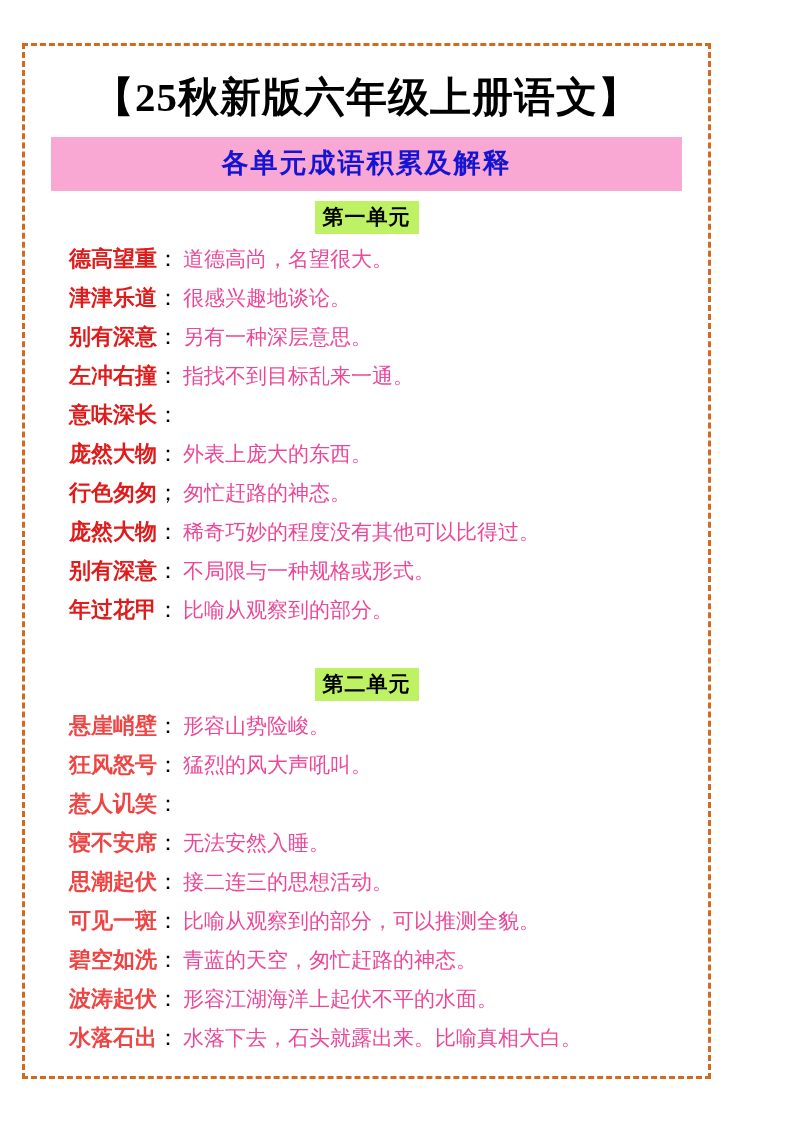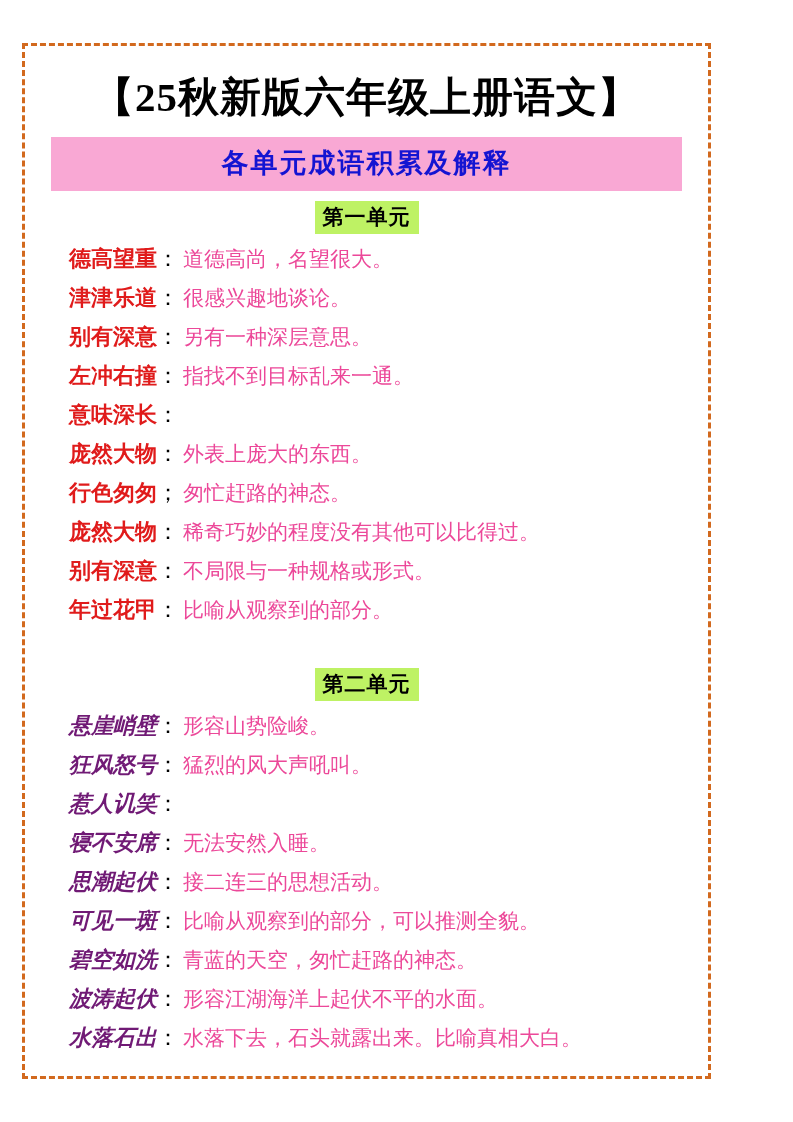--- a/index.html
+++ b/index.html
@@ -82,21 +82,21 @@
     color: #000000;
     flex: 0 0 auto;
     padding-right: 4px;
   }
   .def {
     font-size: 21px;
     color: #ec4899;
     flex: 1 1 auto;
   }
   .unit-1 .term { color: #e01b1b; }
-  .unit-2 .term { color: #701a75; font-style: italic; }
+  .unit-2 .term { color: #ef4444; }
   .gap {
     height: 26px;
   }
 </style>
 </head>
 <body>
 
 <div class="page">
   <div class="frame">
 

